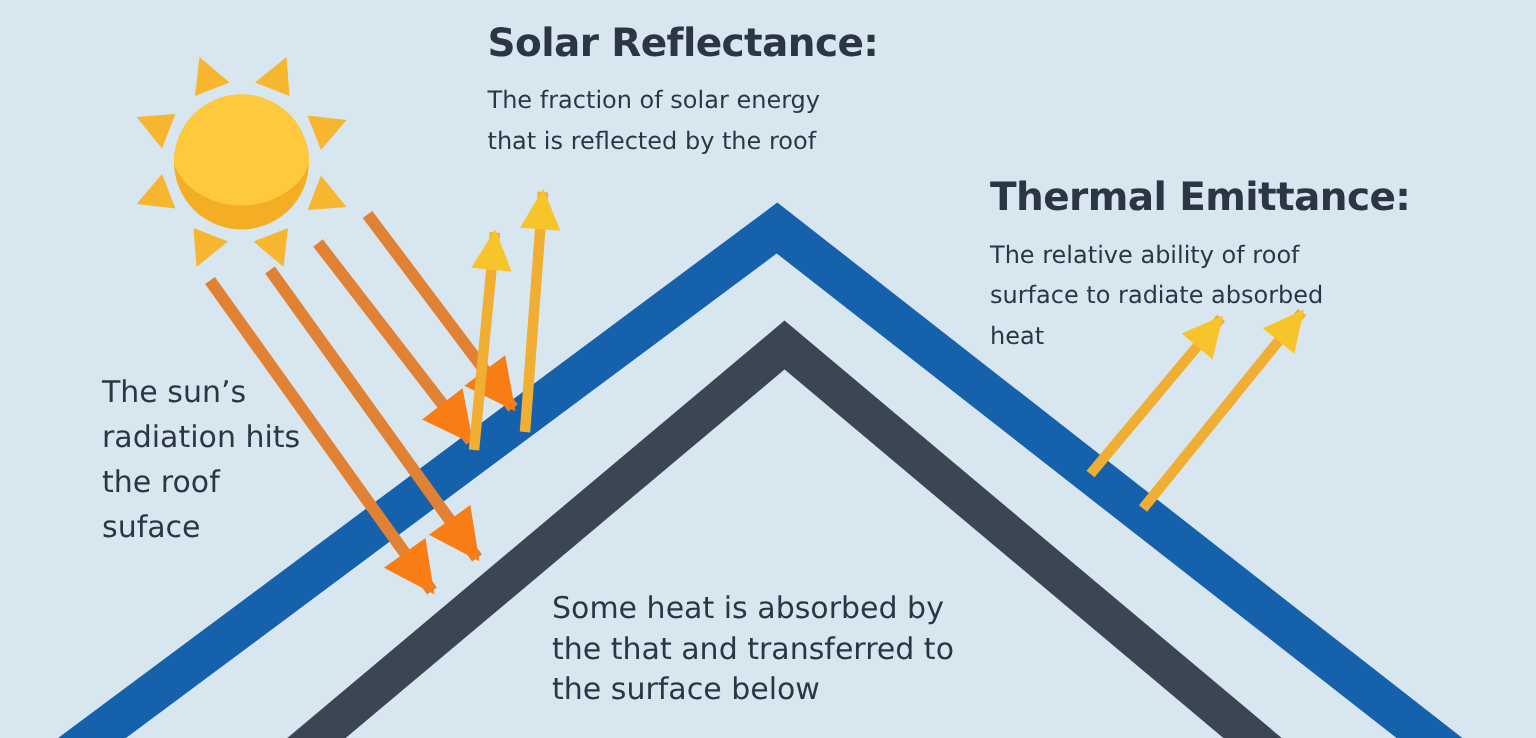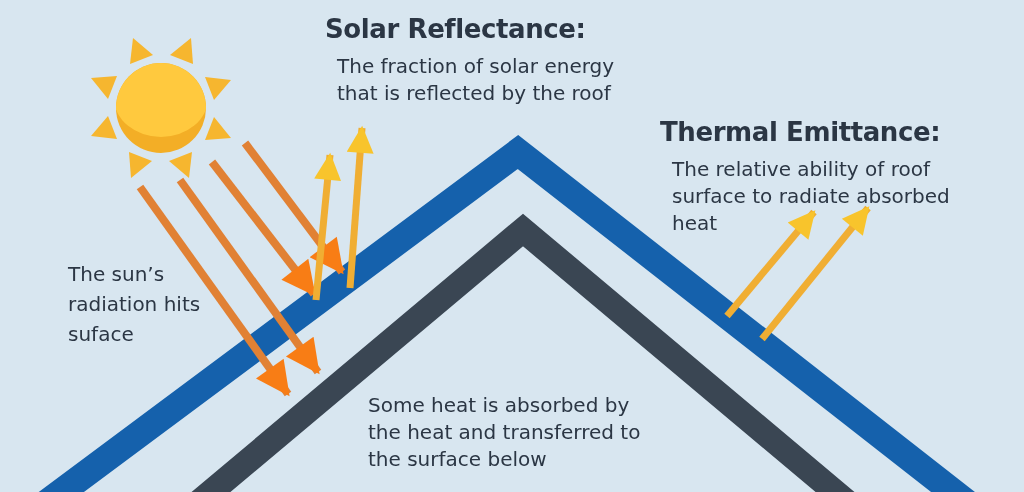--- a/index.html
+++ b/index.html
@@ -5,21 +5,21 @@
   html,body{margin:0;padding:0;}
   body{
     width:1024px;height:492px;overflow:hidden;
     background:#d8e6f0;
     font-family:"DejaVu Sans","Liberation Sans",sans-serif;
   }
   #canvas{position:relative;width:1024px;height:352px;}
   #diagram-svg{position:absolute;left:0;top:0;}
   .note{position:absolute;color:#2b3644;}
   .heading{font-size:26px;font-weight:700;letter-spacing:-0.4px;line-height:33px;}
-  .body-text{font-size:20px;line-height:27px;margin-top:7px;margin-left:12px;}
+  .body-text{font-size:16px;line-height:27px;margin-top:7px;}
   .plain{font-size:20px;line-height:30px;}
   .absorb{font-size:20px;line-height:27px;}
 </style>
 </head>
 <body>
 
 <div id="canvas">
 
   <svg id="diagram-svg" width="1024" height="492" viewBox="0 0 1024 492">
       <defs>
@@ -67,25 +67,26 @@
 
   <div class="note" style="left:660px;top:116px">
     <div class="heading">Thermal Emittance:</div>
     <div class="body-text">
       <div>The relative ability of roof</div>
       <div>surface to radiate absorbed</div>
       <div>heat</div>
     </div>
   </div>
 
-  <div class="note plain" style="left:68px;top:259px">
+  <div class="note plain" style="left:68px;top:246px">
     <div>The sun’s</div>
     <div>radiation hits</div>
+    <div>the roof</div>
     <div>suface</div>
   </div>
 
   <div class="note absorb" style="left:368px;top:392px">
     <div>Some heat is absorbed by</div>
-    <div>the heat and transferred to</div>
+    <div>the that and transferred to</div>
     <div>the surface below</div>
   </div>
 
 </div>
 
 </body></html>

